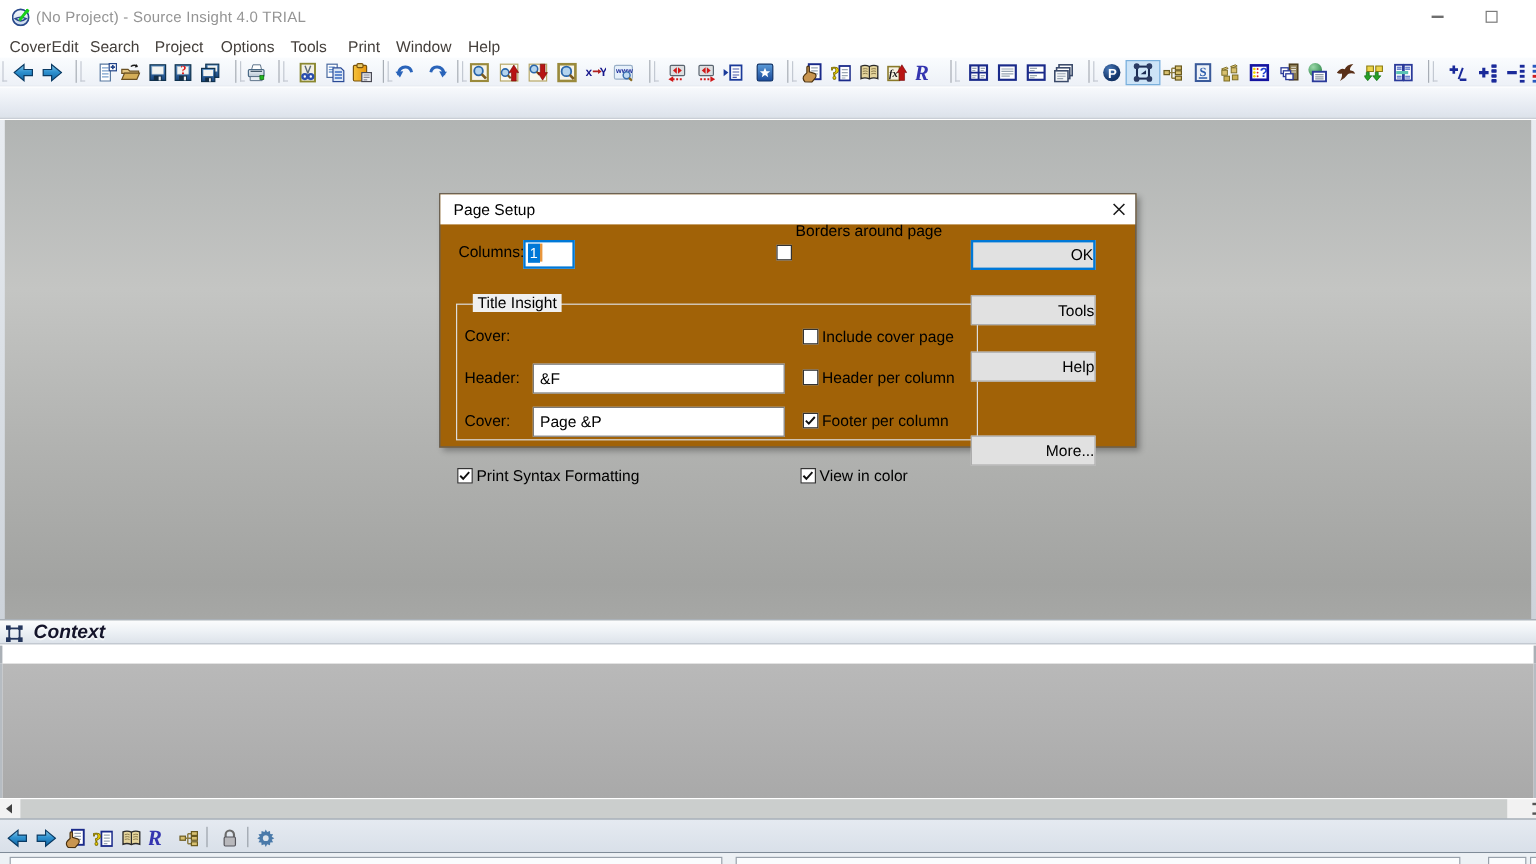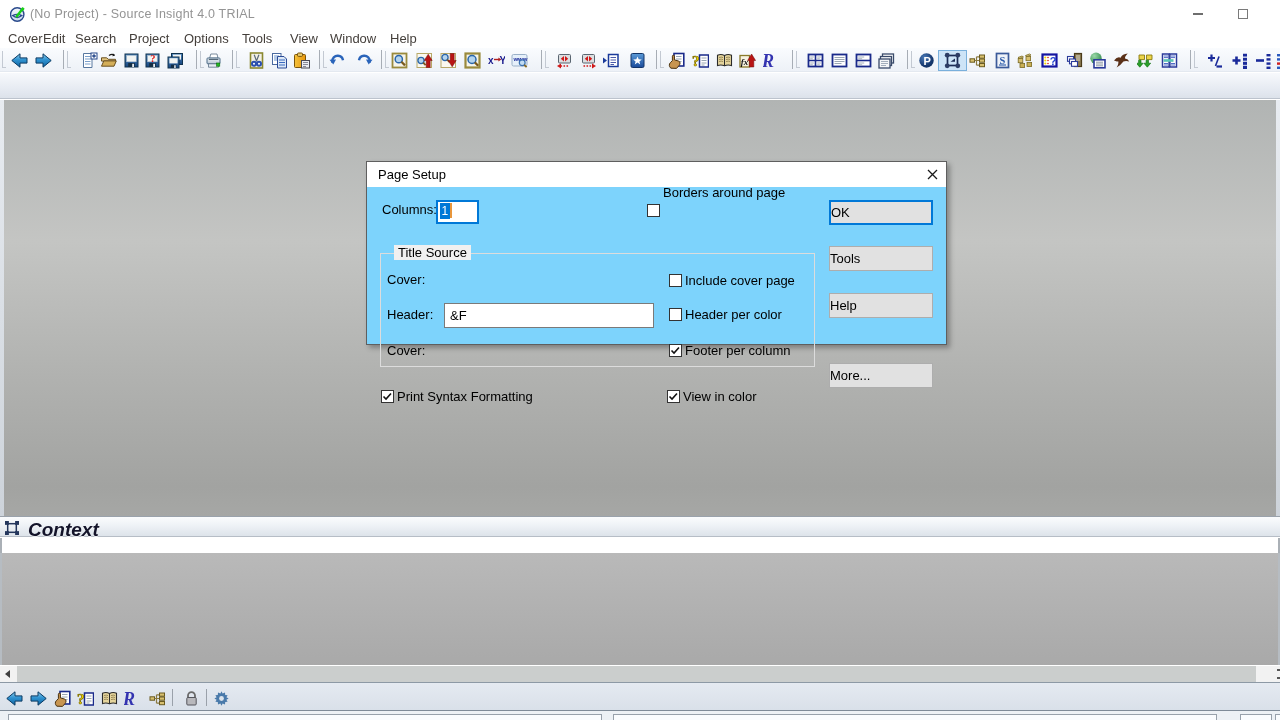--- a/index.html
+++ b/index.html
@@ -20,41 +20,41 @@
 .sep{position:absolute;top:2px;width:1px;height:19px;background:#a7adb5}
 .grip{position:absolute;top:3px;width:4px;height:17px;border-left:1px solid #c3c9d2;border-bottom:1px solid #c3c9d2}
 
 #band{position:absolute;left:0;top:73px;width:1280px;height:26px;background:linear-gradient(180deg,#f7f9fc 0%,#e3e8f0 75%,#dce2ea 100%);border-bottom:1px solid #bcc3cd}
 
 #client{position:absolute;left:0;top:100px;width:1280px;height:416px;background:linear-gradient(180deg,#b1b4b3 0%,#c4c5c3 34%,#b2b3b1 64%,#a2a3a1 93%,#a6a7a5 100%)}
 #client-l{position:absolute;left:0;top:100px;width:4px;height:416px;background:linear-gradient(180deg,#e8ecf1,#cdd3da)}
 #client-r{position:absolute;left:1276px;top:100px;width:4px;height:416px;background:linear-gradient(180deg,#e8ecf1,#cdd3da)}
 
 #ctxbar{position:absolute;left:0;top:516px;width:1280px;height:21px;background:linear-gradient(180deg,#fbfcfd 0%,#eef2f6 45%,#dde3ea 100%);border-top:1px solid #9aa2ab;border-bottom:1px solid #b6bdc6}
-#ctxbar b{position:absolute;left:28px;top:2px;font-size:19px;font-style:italic;color:#14142a;text-shadow:0 1px 0 rgba(255,255,255,.7)}
+#ctxbar b{position:absolute;left:28px;top:2px;font-size:16px;font-style:italic;color:#14142a;text-shadow:0 1px 0 rgba(255,255,255,.7)}
 #ctxwhite{position:absolute;left:0;top:538px;width:1280px;height:15px;background:#fff;border-left:2px solid #aab0b6;border-right:2px solid #aab0b6}
 #ctxgray{position:absolute;left:0;top:553px;width:1280px;height:112px;background:linear-gradient(180deg,#b9b9b9,#a9a9a9);border-left:2px solid #b6bcc2;border-right:2px solid #b6bcc2}
 
 #hscroll{position:absolute;left:0;top:666px;width:1280px;height:16px;background:#f2f2f2}
 #hs-btn{position:absolute;left:0;top:0;width:17px;height:16px;background:#f2f2f2;color:#4a4a4a;font-size:10px;line-height:15px;text-align:center}
 #hs-thumb{position:absolute;left:17px;top:0;width:1239px;height:16px;background:#cbcecd}
 
 #btoolbar{position:absolute;left:0;top:682px;width:1280px;height:29px;background:linear-gradient(180deg,#e5eaf1,#d9e0e9);border-top:1px solid #8d99a5;border-bottom:1px solid #7f8b98}
 .bic{position:absolute;top:7px;width:17px;height:17px}
 .bsep{position:absolute;top:6px;width:1px;height:17px;background:#9aa1aa}
 
 #brow{position:absolute;left:0;top:711px;width:1280px;height:9px;background:#edf1f5}
 .bbox{position:absolute;top:3px;height:10px;background:#fafcfe;border:1px solid #98a1ab}
 
-#dlg{position:absolute;left:366px;top:161px;width:581px;height:184px;background:#7dd3fc;border:1px solid #5f5f5f;box-shadow:3px 3px 5px rgba(0,0,0,.3)}
+#dlg{position:absolute;left:366px;top:161px;width:581px;height:212px;background:#a16207;border:1px solid #5f5f5f;box-shadow:3px 3px 5px rgba(0,0,0,.3)}
 #dlg-title{position:absolute;left:0;top:0;width:100%;height:25px;background:#fff}
 #dlg-title span{position:absolute;left:11px;top:5px;font-size:13px;color:#000}
 #dlg-x{position:absolute;left:560px;top:7px;width:11px;height:11px}
 .lbl{position:absolute;font-size:13px;color:#000;white-space:nowrap}
-.btn{position:absolute;left:462px;width:104px;height:25px;background:#e1e1e1;border:1px solid #adadad;font-size:13px;color:#000;text-align:left;line-height:23px}
+.btn{position:absolute;left:442px;width:104px;height:25px;background:#e1e1e1;border:1px solid #adadad;font-size:13px;color:#000;text-align:right;line-height:23px}
 .inp{position:absolute;background:#fff;border:1px solid #7a7a7a;font-size:13px;color:#000;line-height:23px;padding-left:5px;white-space:pre}
 .cb{position:absolute;width:13px;height:13px;background:#fff;border:1px solid #333}
 .cb svg{position:absolute;left:0;top:0}
 #grp{position:absolute;left:13px;top:91px;width:435px;height:114px;border:1px solid #dcdcdc}
 </style>
 </head>
 <body>
 <div id="titlebar">
  <svg id="title-ico" width="16" height="16" viewBox="0 0 16 16">
       <defs>
@@ -72,21 +72,21 @@
  <div id="btn-min"></div>
  <div id="btn-max"></div>
 </div>
 <div id="menubar">
  <span style="left:8px">Cover</span>
  <span style="left:43px">Edit</span>
  <span style="left:75px">Search</span>
  <span style="left:129px">Project</span>
  <span style="left:184px">Options</span>
  <span style="left:242px">Tools</span>
- <span style="left:290px">View</span>
+ <span style="left:290px">Print</span>
  <span style="left:330px">Window</span>
  <span style="left:390px">Help</span>
 </div>
 <div id="toolbar">
     <svg width="0" height="0" style="position:absolute">
       <defs>
         <linearGradient id="gb" x1="0" y1="0" x2="0" y2="1">
           <stop offset="0" stop-color="#8ecdec"></stop>
           <stop offset=".45" stop-color="#2f92d0"></stop>
           <stop offset="1" stop-color="#1166a4"></stop>
@@ -489,30 +489,31 @@
   <svg id="dlg-x" width="11" height="11" viewBox="0 0 11 11">
         <path d="M1 1 L10 10 M10 1 L1 10" stroke="#1a1a1a" stroke-width="1.3"></path>
       </svg>
  </div>
  <div class="lbl" style="left:15px;top:40px">Columns:</div>
  <div class="inp" style="left:69px;top:38px;width:43px;height:24px;border:2px solid #0078d7;line-height:19px;padding-left:2px;font-size:12px"><span style="background:#0078d7;color:#fff;padding:1px 1.5px">1</span><span style="display:inline-block;width:2px;height:15px;background:#e8963c;vertical-align:-3px"></span></div>
  <div class="cb" style="left:280px;top:42px"></div>
  <div class="lbl" style="left:296px;top:23px">Borders around page</div>
  <div class="btn" style="top:38px;border:2px solid #0078d7;line-height:21px">OK</div>
  <div id="grp">
-      <span style="position:absolute;left:13px;top:-9px;background:#f0f0f0;padding:0 4px;font-size:13px">Title Source</span>
+      <span style="position:absolute;left:13px;top:-9px;background:#f0f0f0;padding:0 4px;font-size:13px">Title Insight</span>
     </div>
  <div class="lbl" style="left:20px;top:110px">Cover:</div>
  <div class="cb" style="left:302px;top:112px"></div>
  <div class="lbl" style="left:318px;top:111px">Include cover page</div>
  <div class="lbl" style="left:20px;top:145px">Header:</div>
  <div class="inp" style="left:77px;top:141px;width:210px;height:25px">&amp;F</div>
  <div class="cb" style="left:302px;top:146px"></div>
- <div class="lbl" style="left:318px;top:145px">Header per color</div>
+ <div class="lbl" style="left:318px;top:145px">Header per column</div>
  <div class="lbl" style="left:20px;top:181px">Cover:</div>
+ <div class="inp" style="left:77px;top:177px;width:210px;height:25px">Page &amp;P</div>
  <div class="cb" style="left:302px;top:182px">
       <svg width="13" height="13" viewBox="0 0 13 13" style="position:absolute;left:-1px;top:-1px">
         <path d="M2.5 6.5 L5 9 L10 3.5" fill="none" stroke="#111" stroke-width="1.6"></path>
       </svg>
     </div>
  <div class="lbl" style="left:318px;top:181px">Footer per column</div>
  <div class="btn" style="top:84px">Tools</div>
  <div class="btn" style="top:131px">Help</div>
  <div class="btn" style="top:201px">More...</div>
  <div class="cb" style="left:14px;top:228px">

